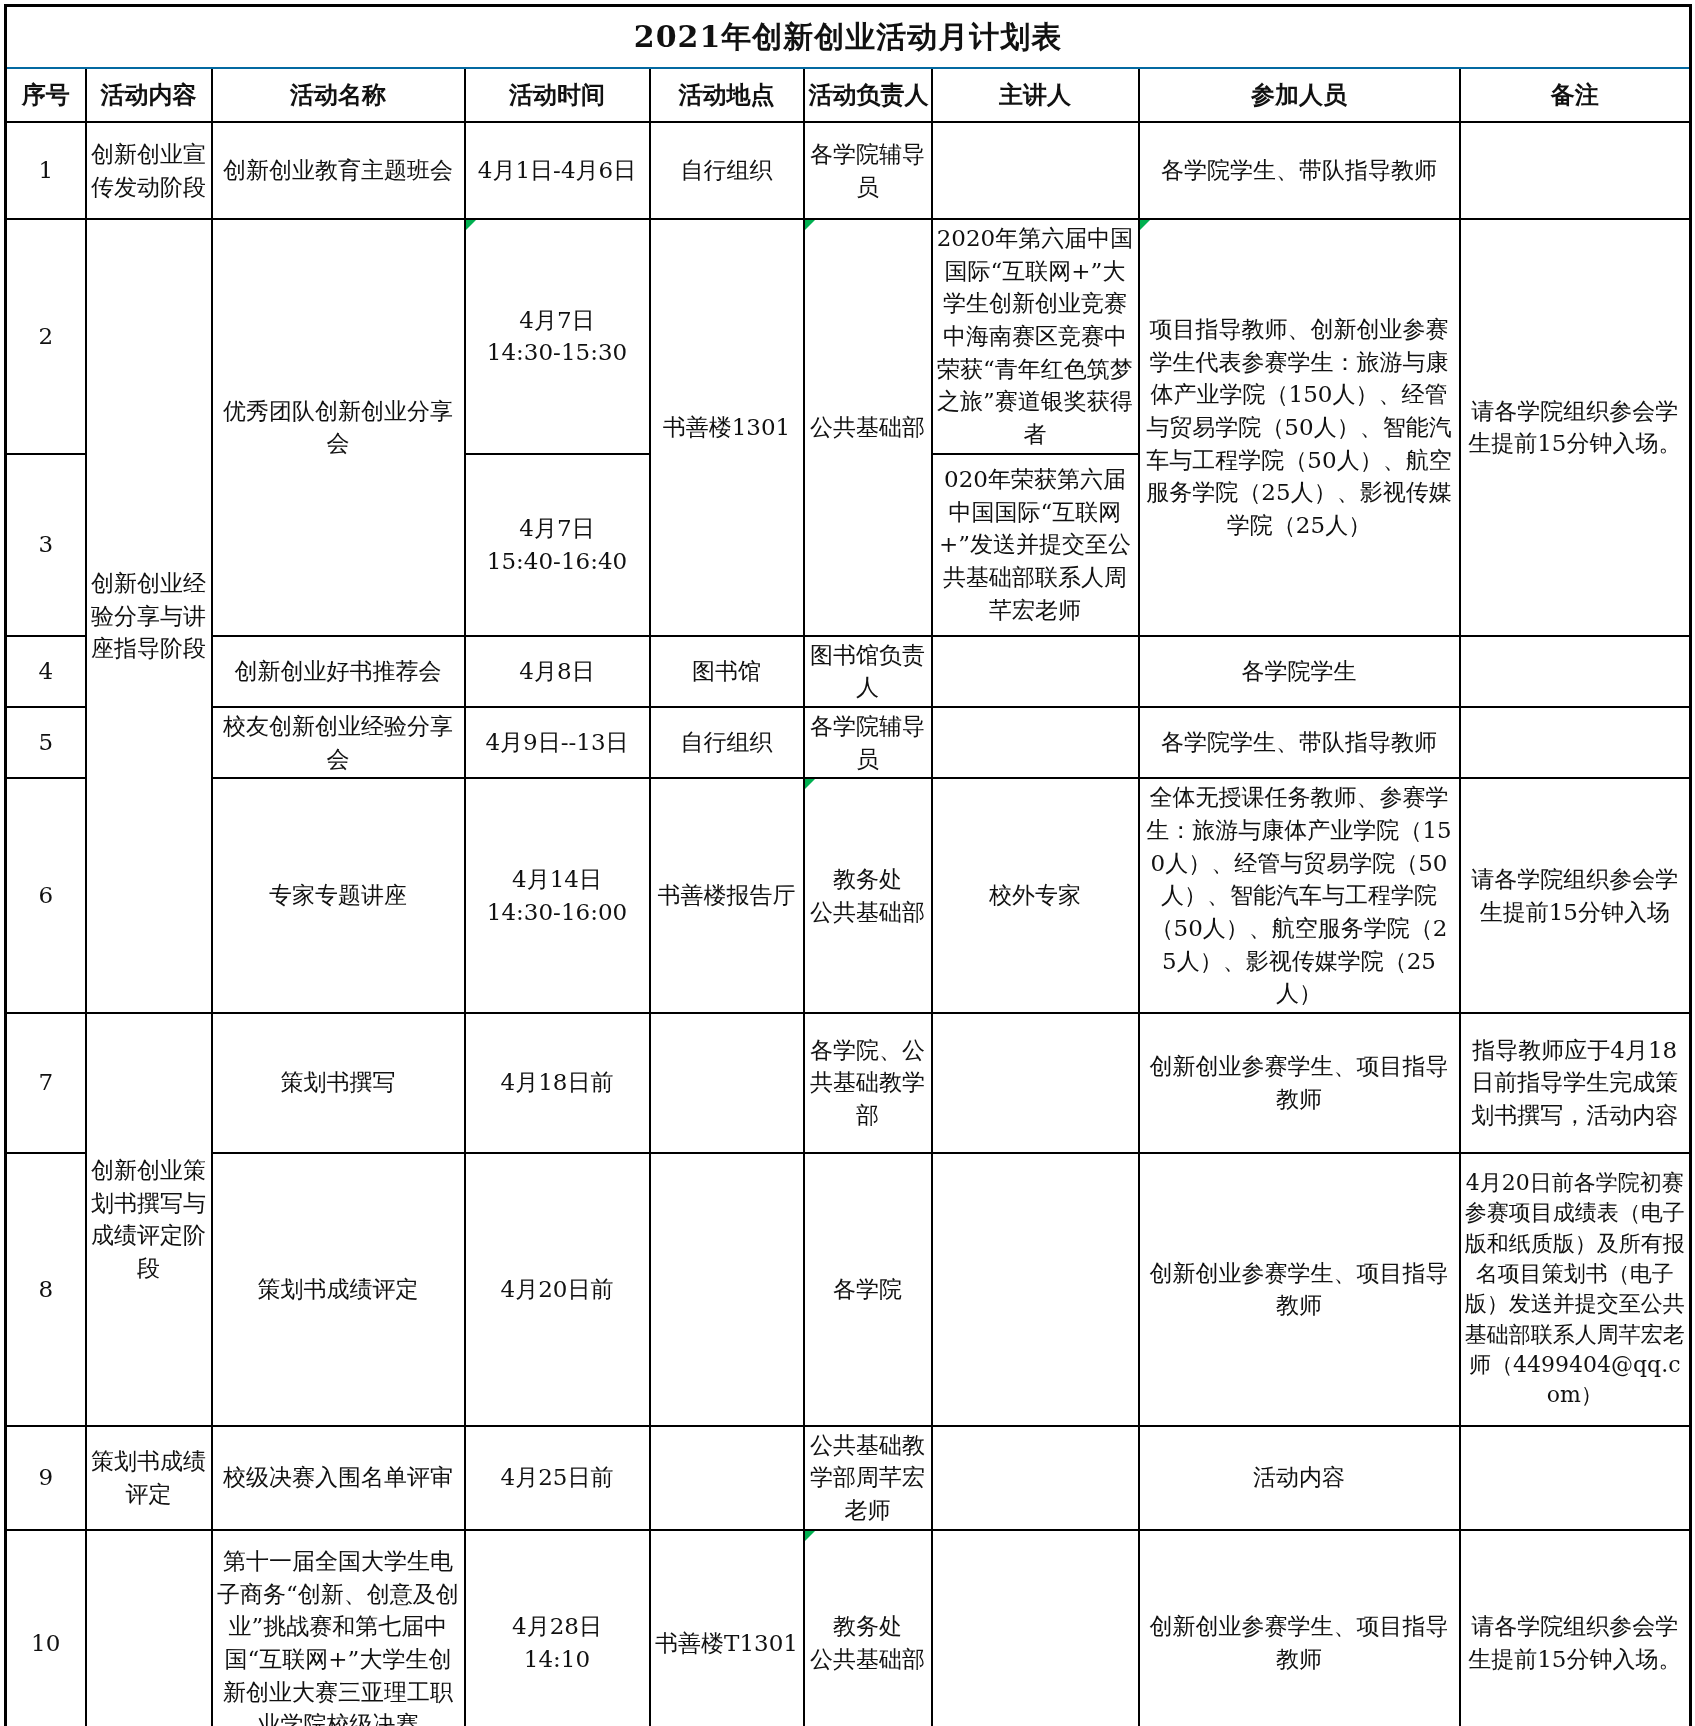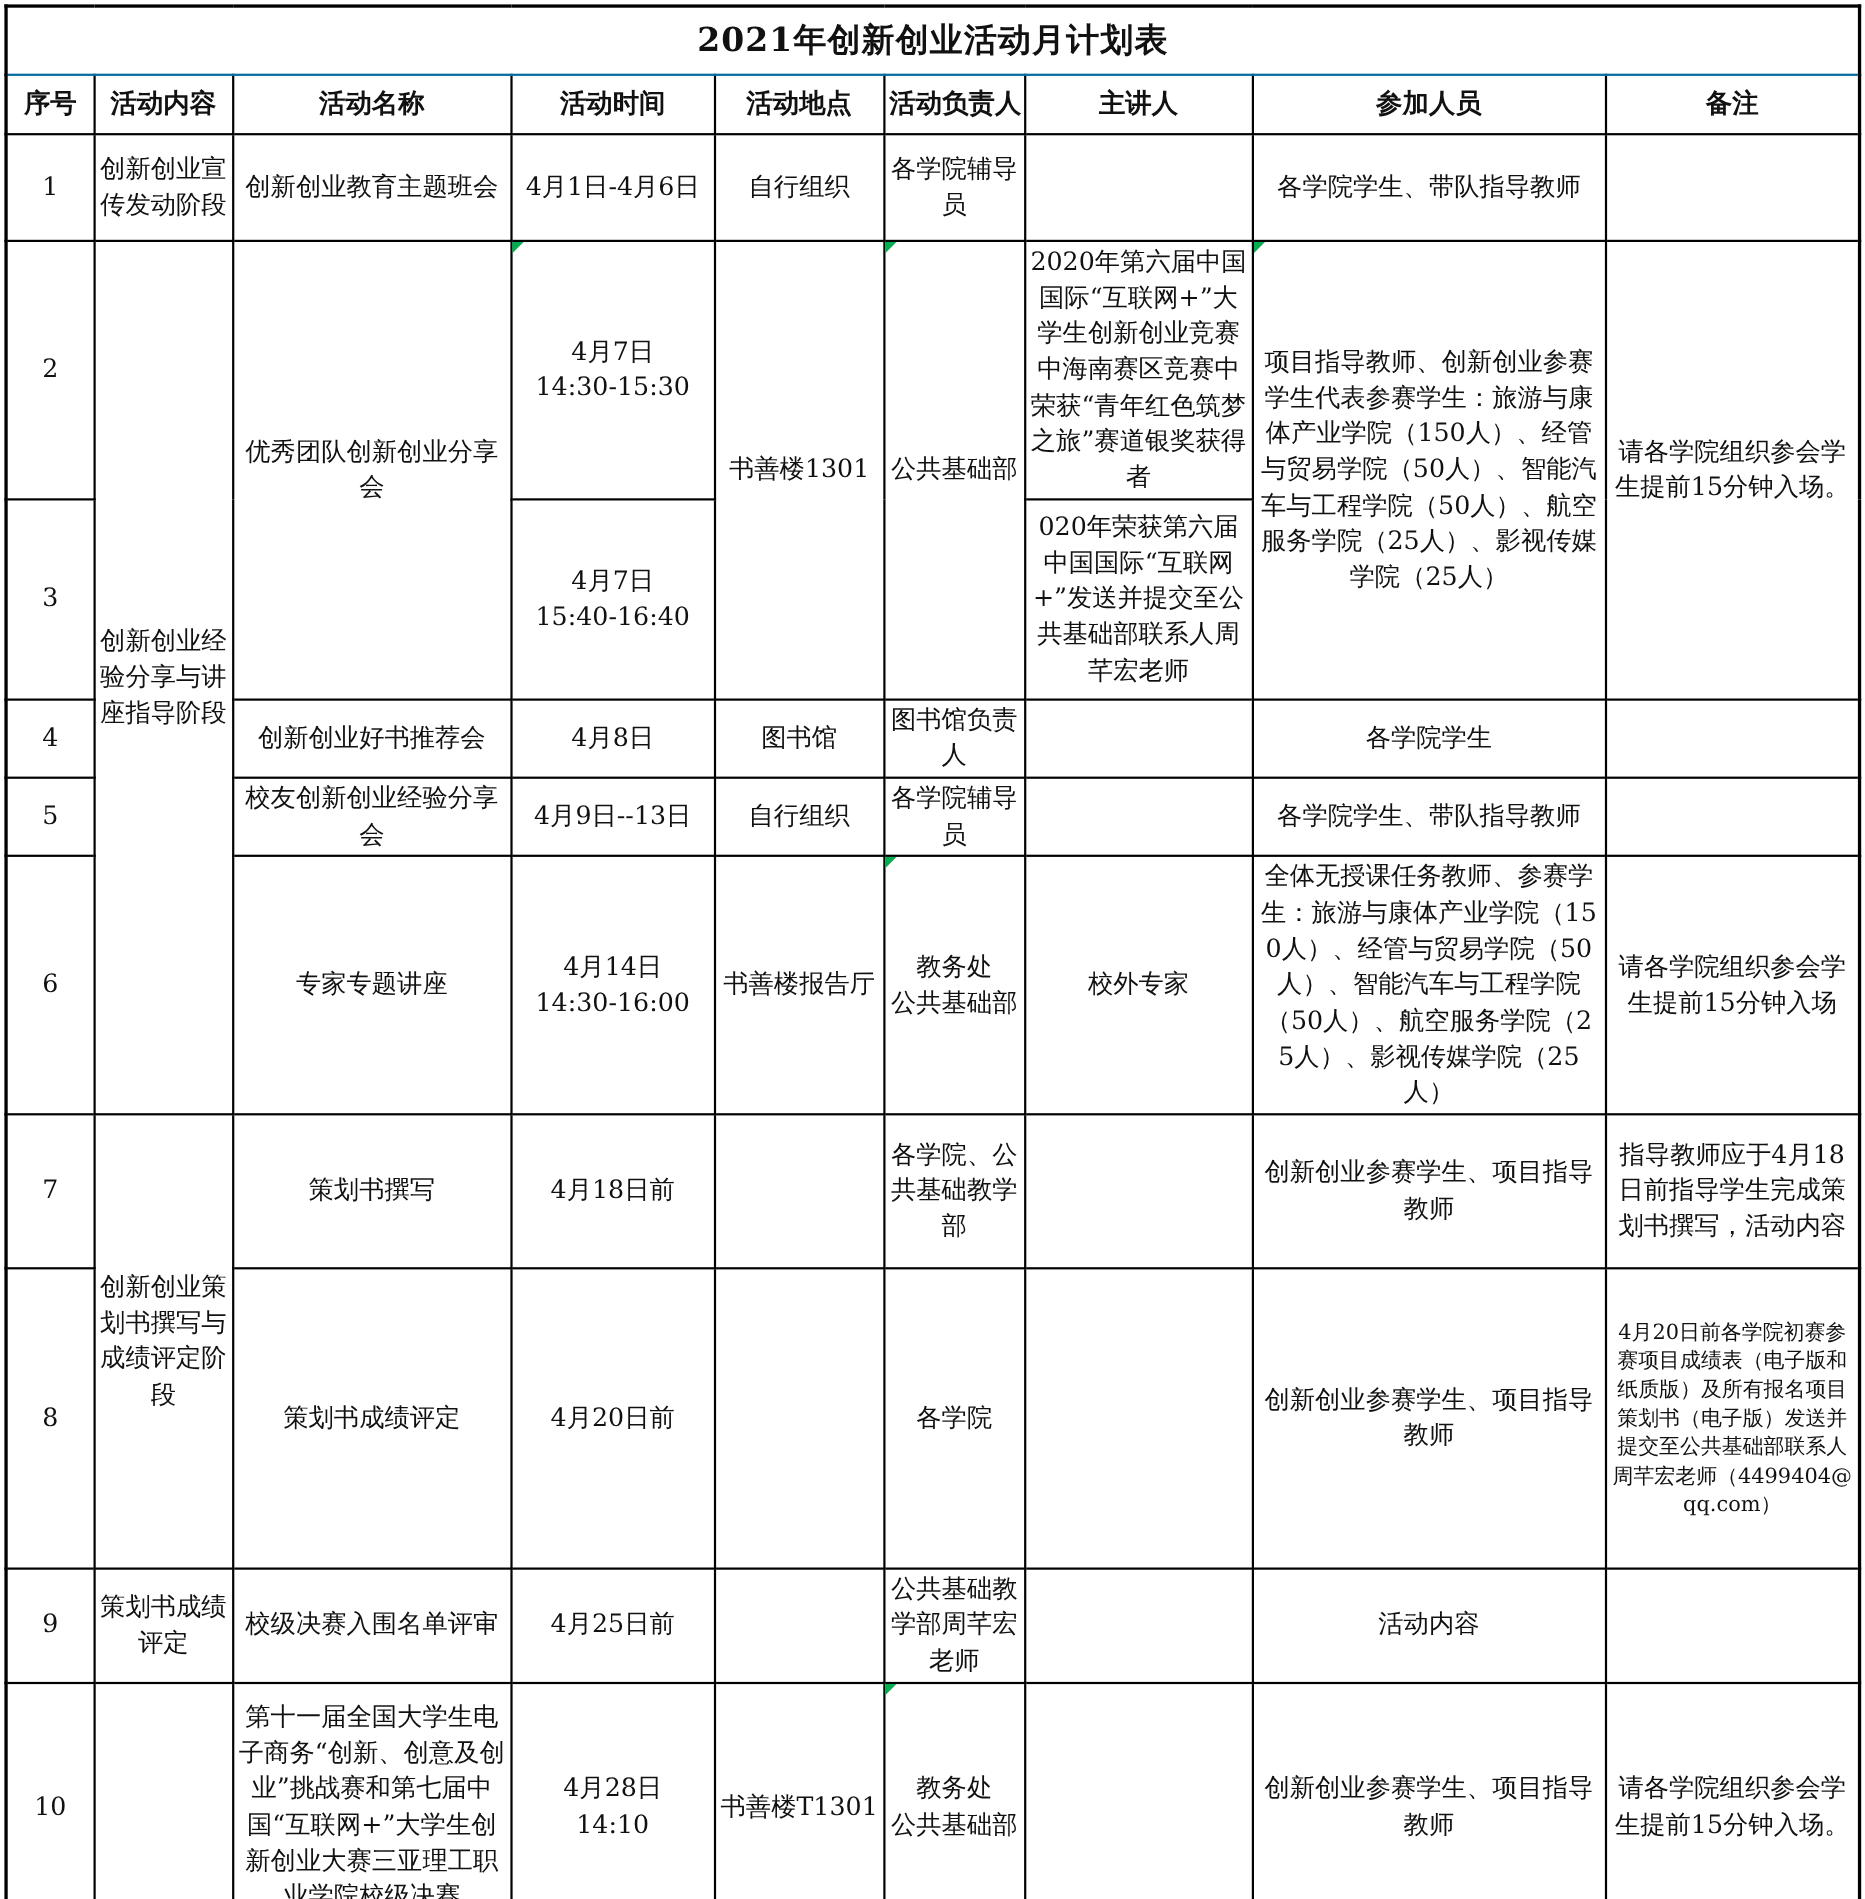--- a/index.html
+++ b/index.html
@@ -38,23 +38,22 @@
     font-weight: bold;
     font-size: 30px;
     height: 56px;
     letter-spacing: 1px;
   }
   tr.header-row th {
     font-weight: bold;
     font-size: 24px;
     height: 48px;
     white-space: nowrap;
-    font-family: Liberation Serif, serif;
-  }
-  td.small { font-size: 19px; line-height: 1.38; }
+  }
+  td.small { font-size: 22px; line-height: 1.38; }
   
   tr.r1  { height: 97px;  }
   tr.r2  { height: 229px; }
   tr.r3  { height: 182px; }
   tr.r4  { height: 59px;  }
   tr.r5  { height: 56px;  }
   tr.r6  { height: 229px; }
   tr.r7  { height: 140px; }
   tr.r8  { height: 273px; }
   tr.r9  { height: 92px;  }

